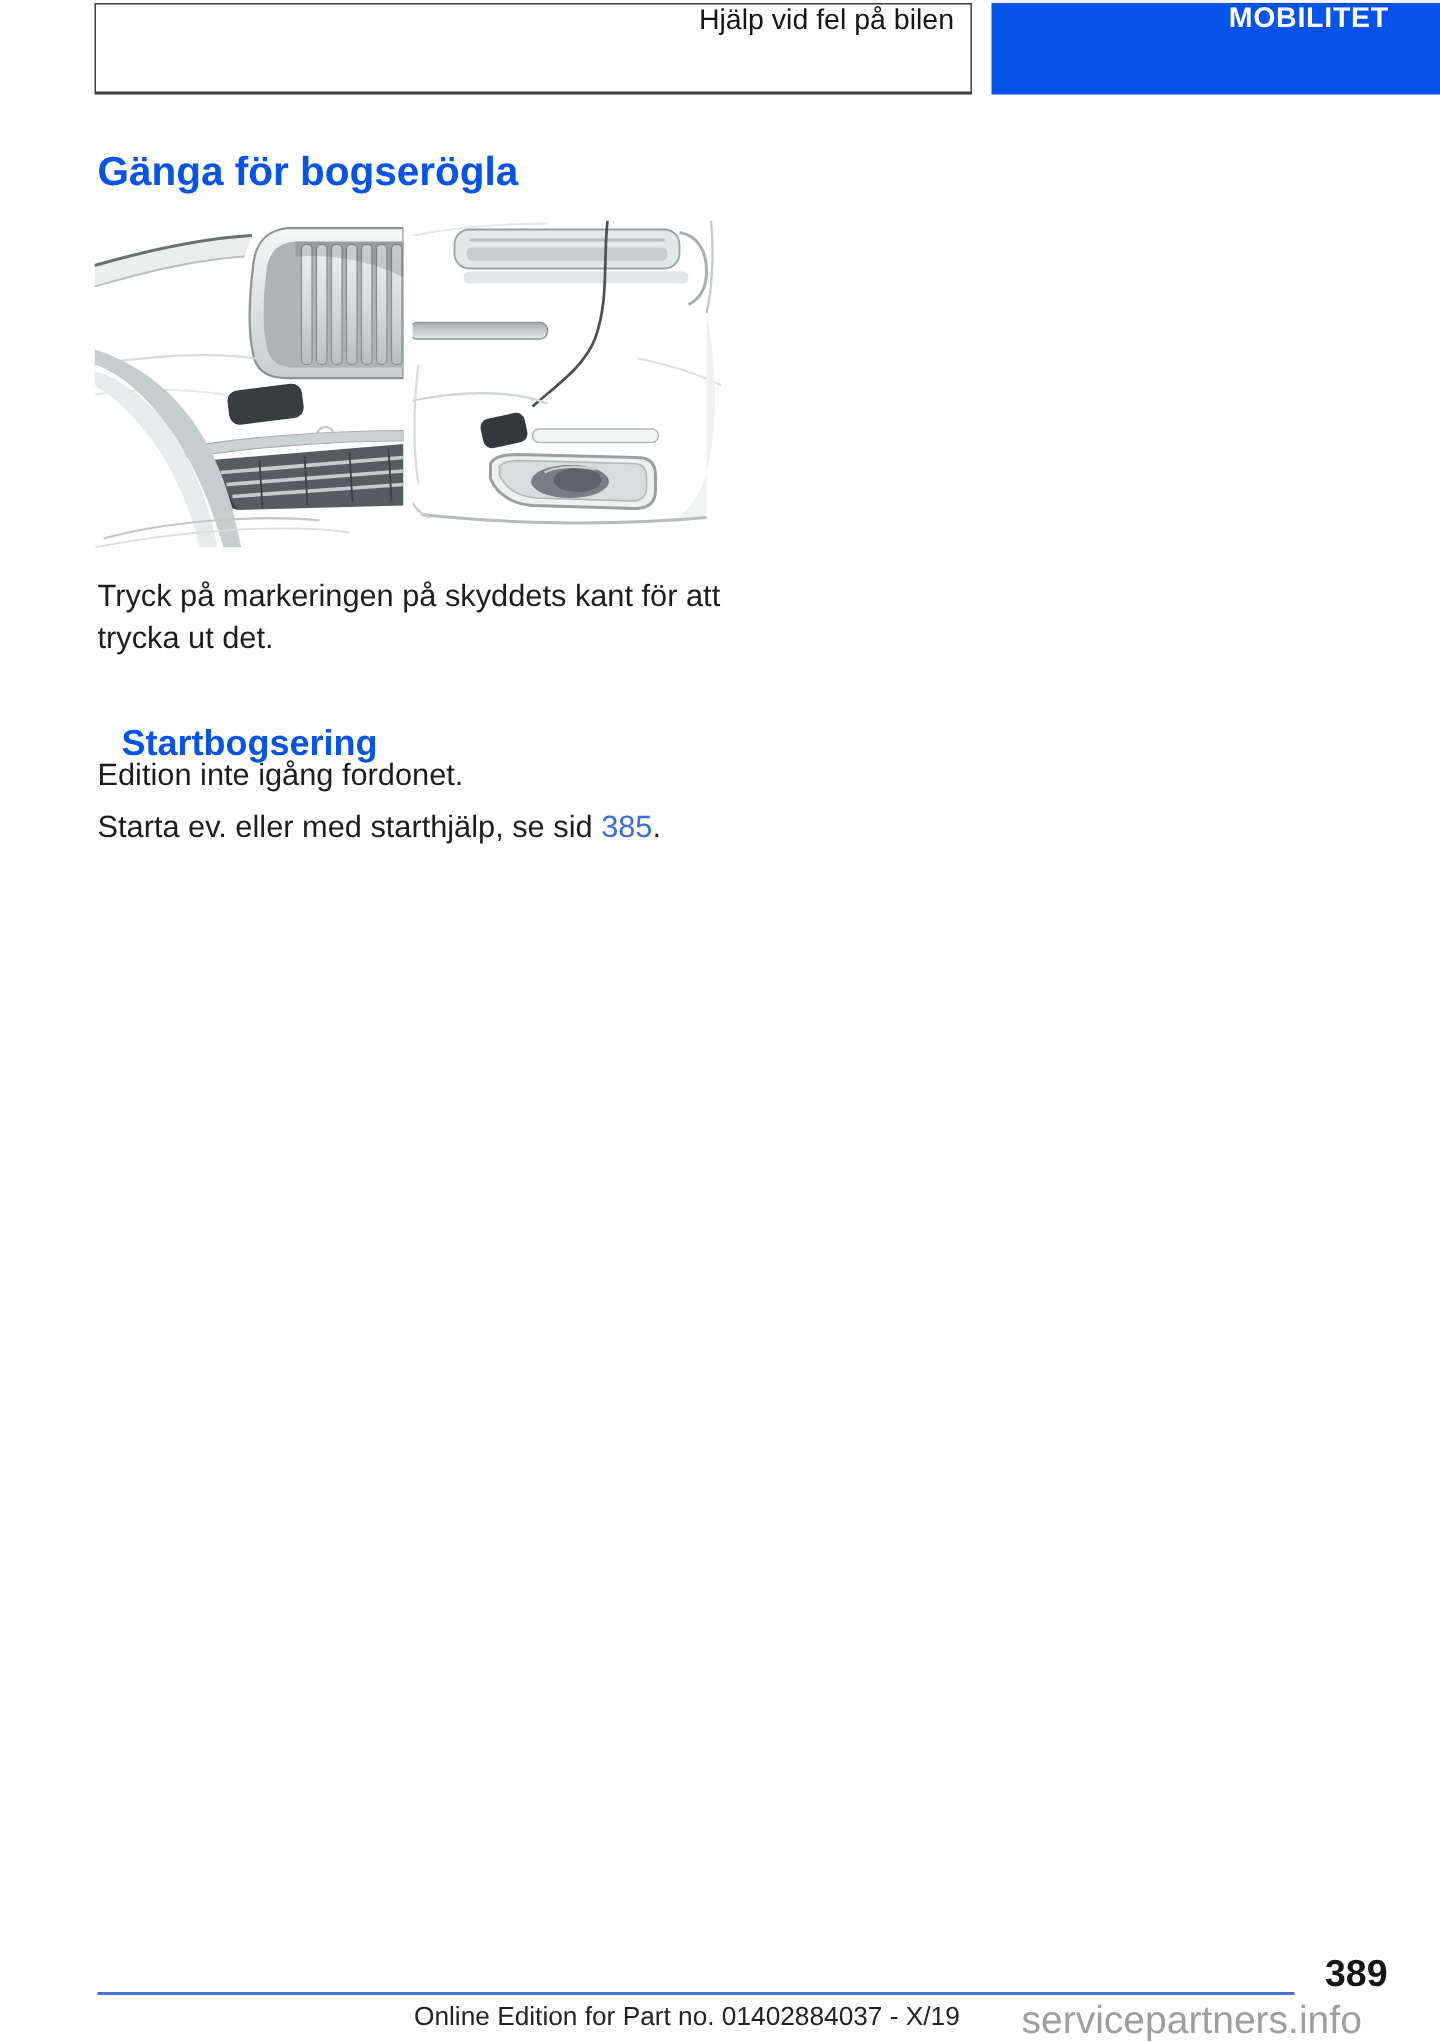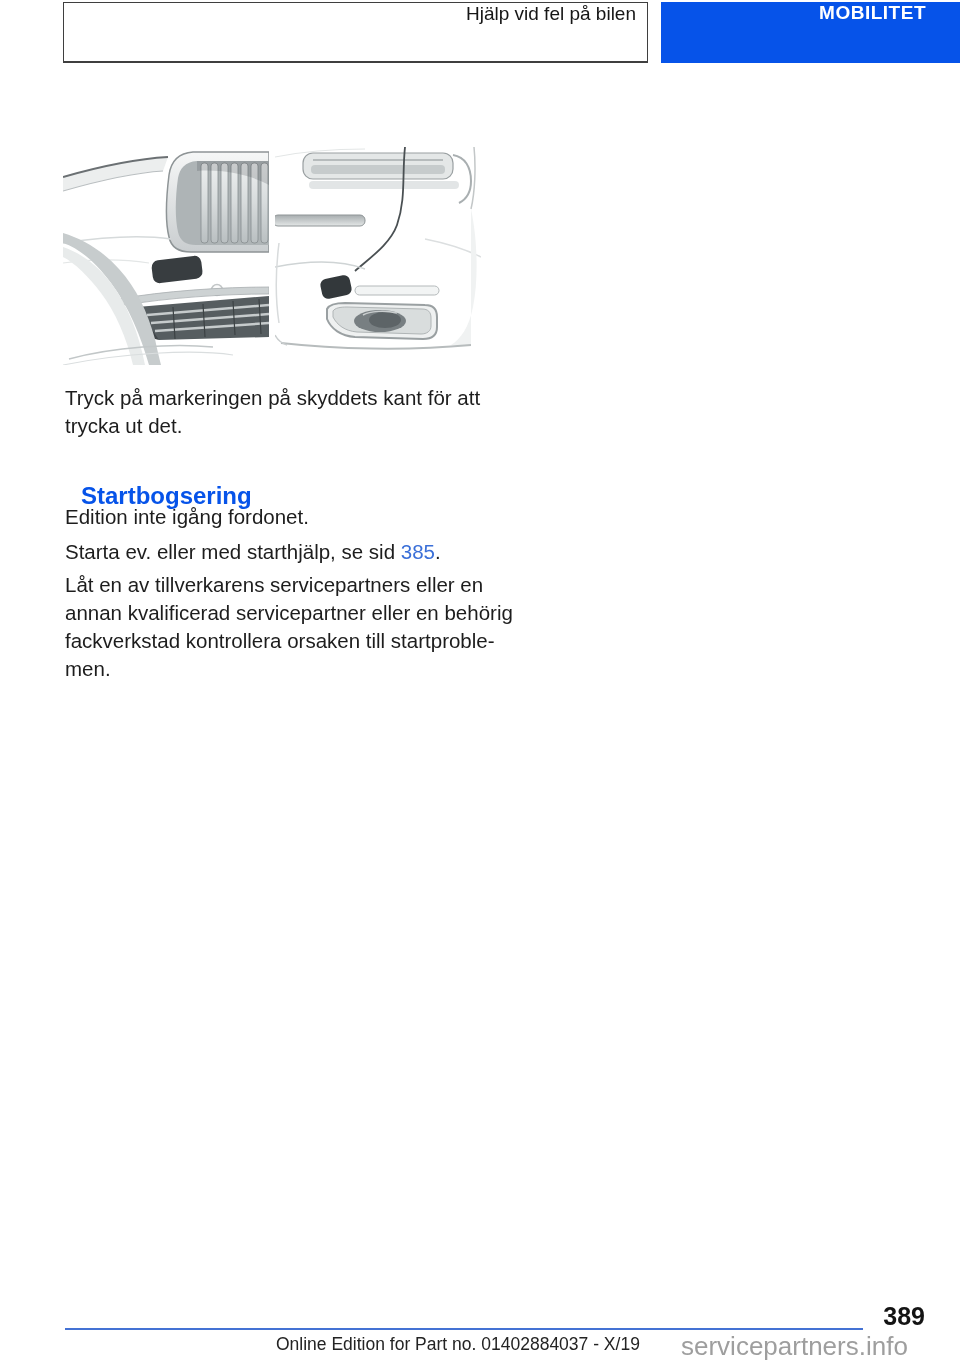--- a/index.html
+++ b/index.html
@@ -119,20 +119,21 @@
 
 <div class="page">
 
   <div class="crumb-box">
     <span>Hjälp vid fel på bilen</span>
   </div>
   <div class="chapter-tab">
     <span>MOBILITET</span>
   </div>
 
+  <h2 class="section-title">Gänga för bogserögla</h2>
 
   <figure class="figure">
     <svg width="418" height="218" viewBox="0 0 418 218" xmlns="http://www.w3.org/2000/svg">
       <defs>
         <linearGradient id="chrome" x1="0" y1="0" x2="0" y2="1">
           <stop offset="0" stop-color="#f6f7f7"></stop>
             <stop offset="1" stop-color="#c9cdcf"></stop>
         </linearGradient>
         <linearGradient id="slat" x1="0" y1="0" x2="0" y2="1">
           <stop offset="0" stop-color="#eef0f0"></stop>
@@ -224,23 +225,19 @@
 
   <p class="para para-press">Tryck på markeringen på skyddets kant för att
 trycka ut det.</p>
 
   <h3 class="subsection-title">Startbogsering</h3>
 
   <p class="para para-notow">Edition inte igång fordonet.</p>
 
   <p class="para para-jump"><span>Starta ev. eller med starthjälp, se sid </span><a class="page-link">385</a><span>.</span></p>
 
-  <p class="para para-service">Låt en av tillverkarens servicepartners eller en
-annan kvalificerad servicepartner eller en behörig
-fackverkstad kontrollera orsaken till startproble-
-men.</p>
 
   <div class="page-number">389</div>
   <div class="footer-rule"></div>
   <div class="edition-note">Online Edition for Part no. 01402884037 - X/19</div>
   <div class="watermark">servicepartners.info</div>
 
 </div>
 
 </body></html>

